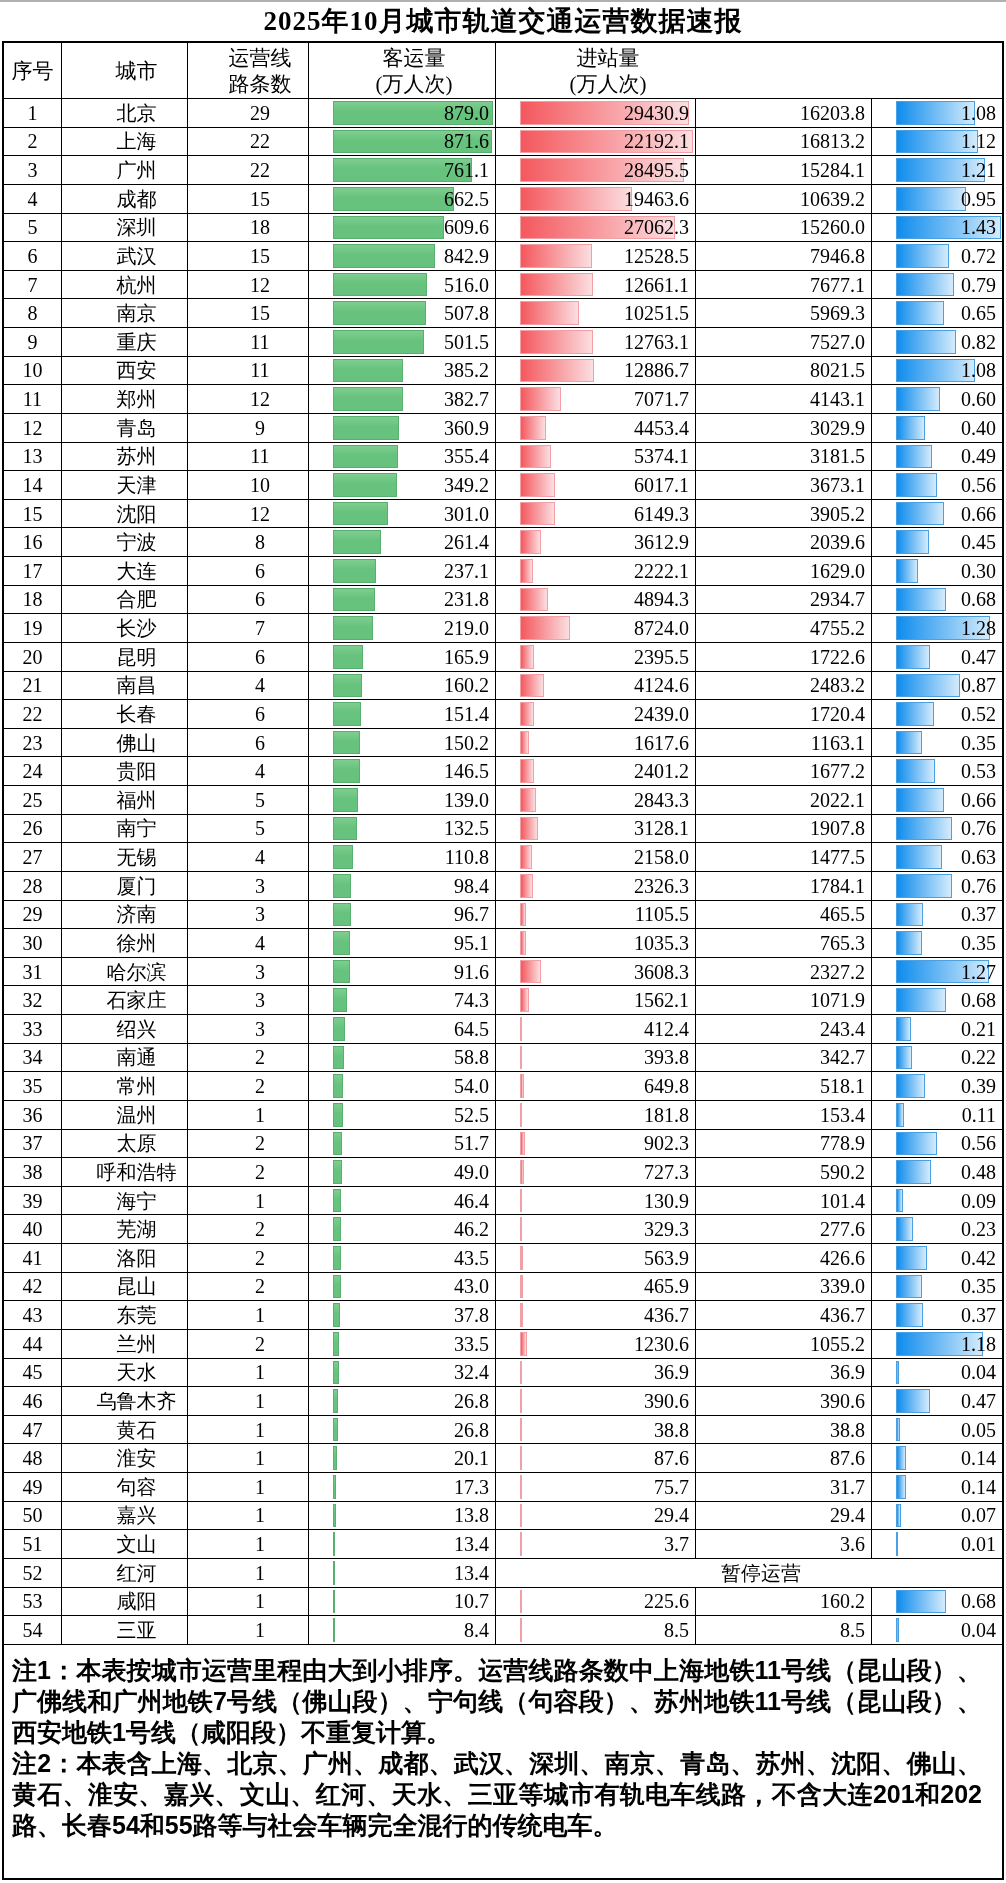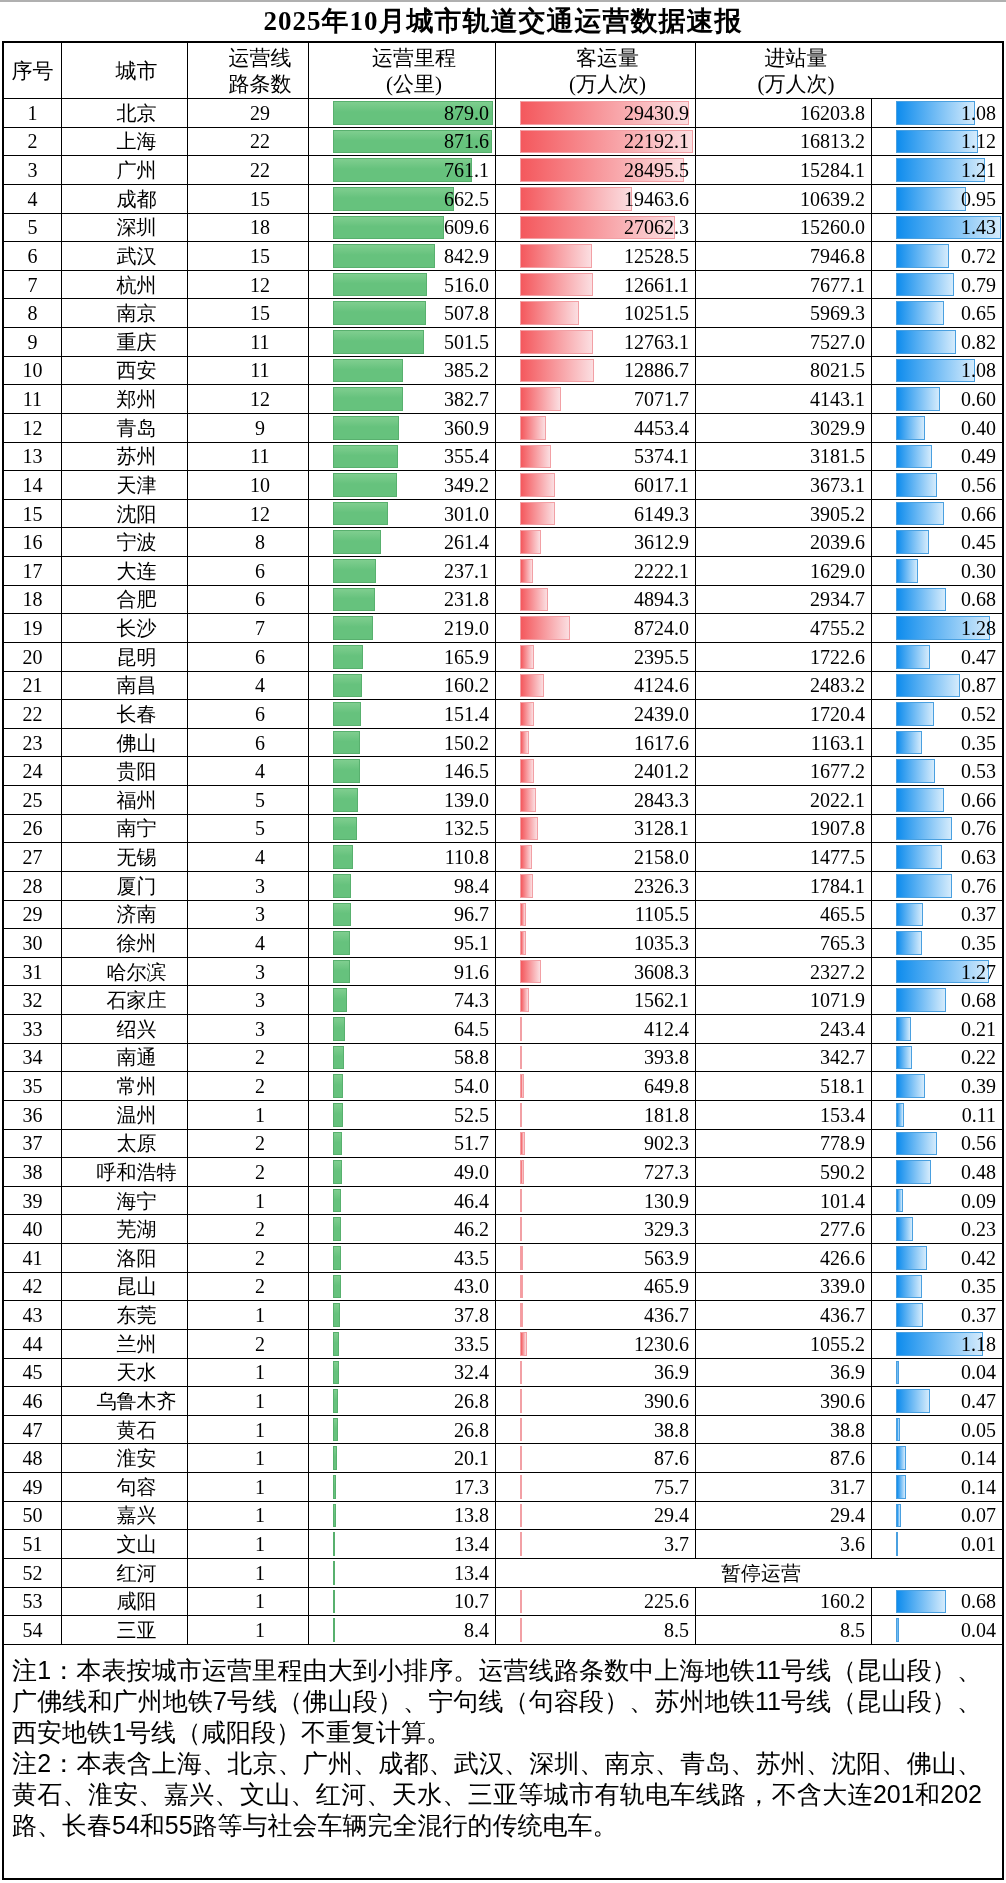--- a/index.html
+++ b/index.html
@@ -41,21 +41,21 @@
   .c-right  { justify-content:flex-end; text-align:right; padding-right:6px; }
   .bar {
     position:absolute; left:0; top:2px; bottom:2px; z-index:0;
   }
   .val { position:relative; z-index:1; }
   .merged { grid-column:5/8; justify-content:center; text-align:center; }
   .notes {
     height:233px; overflow:hidden;
     padding:10px 20px 0 8px;
     font-family:"Liberation Sans","DejaVu Sans",sans-serif;
-    font-weight:normal; font-size:25px; line-height:31px; text-align:justify;
+    font-weight:bold; font-size:25px; line-height:31px; text-align:justify;
   }
   .notes p { margin:0; }
   .source { text-align:right; padding-right:70px; margin-top:4px; }
 </style>
 </head>
 <body>
 
 <div class="page">
   <div class="title">2025年10月城市轨道交通运营数据速报</div>
 
@@ -65,24 +65,20 @@
         <span>序号</span>
       </div>
       <div class="th">
         <span>城市</span>
       </div>
       <div class="th">
         <span>运营线</span>
         <span>路条数</span>
       </div>
       <div class="th">
-        <span>运营里程</span>
-        <span>(公里)</span>
-      </div>
-      <div class="th">
         <span>客运量</span>
         <span>(万人次)</span>
       </div>
       <div class="th">
         <span>进站量</span>
         <span>(万人次)</span>
       </div>
     </div>
 
     <div class="tbody" id="tbody">

